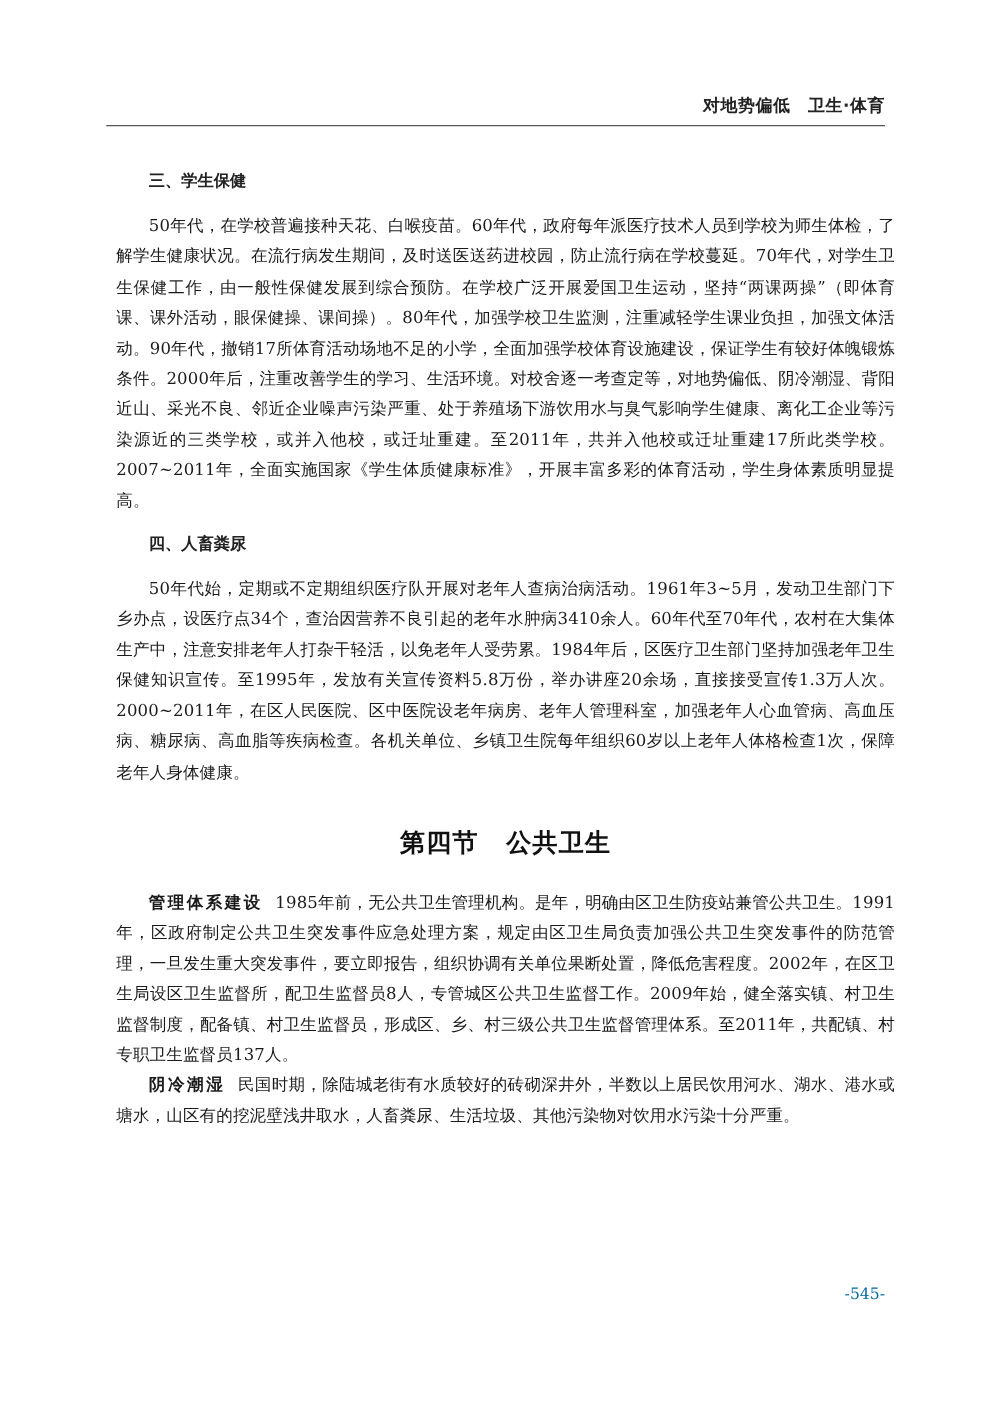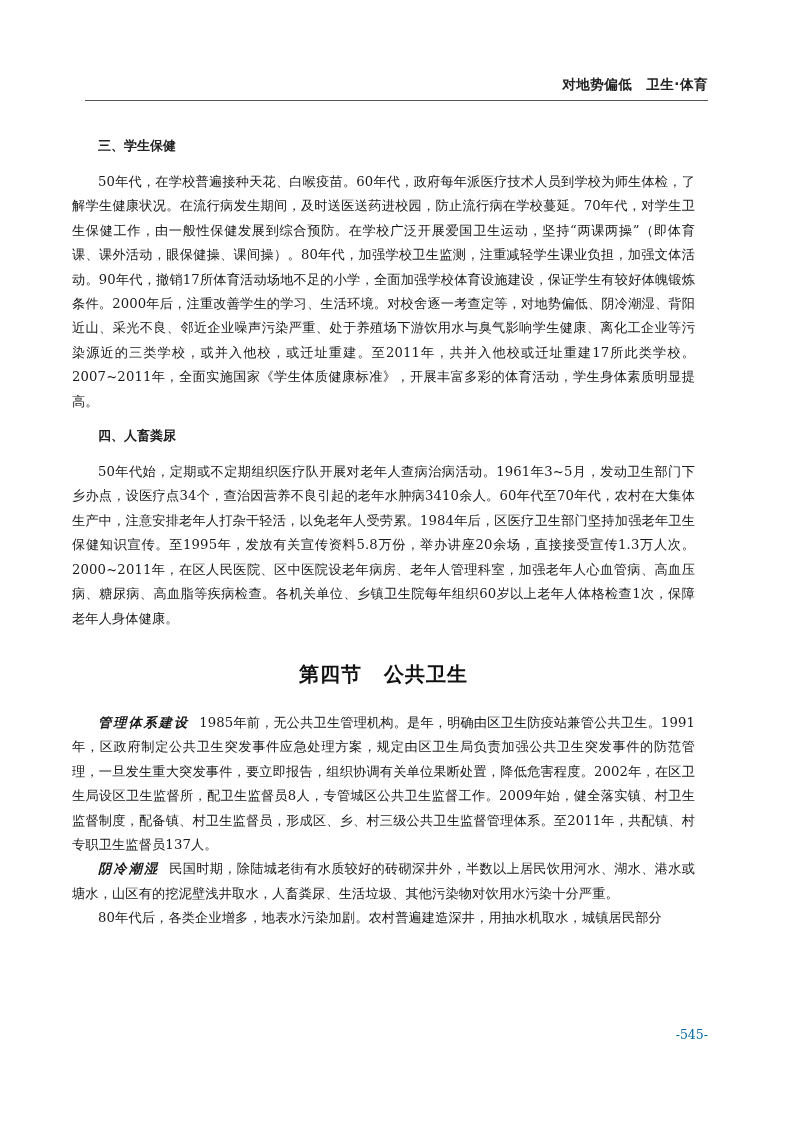--- a/index.html
+++ b/index.html
@@ -2,30 +2,30 @@
 <html><head>
 <meta charset="utf-8">
 <style>
   html, body { margin: 0; padding: 0; background: #ffffff; }
   body { width: 793px; height: 1122px; position: relative; overflow: hidden;
          font-family: "DejaVu Serif", "Liberation Serif", serif; color: #1a1a1a; }
   .header { position: absolute; left: 85px; top: 76px; width: 623px; height: 24px;
             border-bottom: 1.3px solid #555; }
   .header-text { position: absolute; right: 0; top: 0; font-family: "DejaVu Sans", "Liberation Sans", sans-serif;
                  font-size: 13.5px; font-weight: bold; letter-spacing: 0.5px; color: #222; }
-  .content { position: absolute; left: 72px; top: 136px; width: 623px; }
+  .content { position: absolute; left: 93px; top: 136px; width: 623px; }
   .sec-head { font-family: "DejaVu Sans", "Liberation Sans", sans-serif; font-size: 13px; font-weight: bold;
               padding-left: 26px; margin: 0; height: 20px; line-height: 20px; color: #222; }
   p { margin: 0; font-size: 13.2px; line-height: 24.4px; text-align: justify; text-indent: 26px; letter-spacing: 0.15px; }
   .gap-after-head { height: 14px; }
   .gap-before-head { height: 12px; }
   .section-title { text-align: center; font-family: "DejaVu Sans", "Liberation Sans", sans-serif; font-size: 20px;
                    letter-spacing: 1px; margin: 0; height: 30px; line-height: 30px; color: #111; }
   .section-title .sp { display: inline-block; width: 22px; }
-  .run-in { font-family: "DejaVu Serif", "Liberation Serif", serif; font-weight: bold; font-style: italic; letter-spacing: 2px; margin-right: 10px; }
+  .run-in { font-family: "DejaVu Serif", "Liberation Serif", serif; font-weight: bold; letter-spacing: 2px; margin-right: 10px; }
   .page-num { position: absolute; right: 85px; top: 1027px; font-size: 12.5px; color: #0369a1; }
 </style>
 </head>
 <body>
 
 <div class="header">
   <span class="header-text">对地势偏低　卫生·体育</span>
 </div>
 
 <div class="content">
@@ -39,16 +39,15 @@
   <p>50年代始，定期或不定期组织医疗队开展对老年人查病治病活动。1961年3~5月，发动卫生部门下乡办点，设医疗点34个，查治因营养不良引起的老年水肿病3410余人。60年代至70年代，农村在大集体生产中，注意安排老年人打杂干轻活，以免老年人受劳累。1984年后，区医疗卫生部门坚持加强老年卫生保健知识宣传。至1995年，发放有关宣传资料5.8万份，举办讲座20余场，直接接受宣传1.3万人次。2000~2011年，在区人民医院、区中医院设老年病房、老年人管理科室，加强老年人心血管病、高血压病、糖尿病、高血脂等疾病检查。各机关单位、乡镇卫生院每年组织60岁以上老年人体格检查1次，保障老年人身体健康。</p>
 
   <div style="height:28px"></div>
   <h2 class="section-title">
     <span>第四节</span><span class="sp"></span><span>公共卫生</span>
   </h2>
   <div style="height:22px"></div>
 
   <p><span class="run-in">管理体系建设</span><span>1985年前，无公共卫生管理机构。是年，明确由区卫生防疫站兼管公共卫生。1991年，区政府制定公共卫生突发事件应急处理方案，规定由区卫生局负责加强公共卫生突发事件的防范管理，一旦发生重大突发事件，要立即报告，组织协调有关单位果断处置，降低危害程度。2002年，在区卫生局设区卫生监督所，配卫生监督员8人，专管城区公共卫生监督工作。2009年始，健全落实镇、村卫生监督制度，配备镇、村卫生监督员，形成区、乡、村三级公共卫生监督管理体系。至2011年，共配镇、村专职卫生监督员137人。</span></p>
   <p><span class="run-in">阴冷潮湿</span><span>民国时期，除陆城老街有水质较好的砖砌深井外，半数以上居民饮用河水、湖水、港水或塘水，山区有的挖泥壁浅井取水，人畜粪尿、生活垃圾、其他污染物对饮用水污染十分严重。</span></p>
-  <p>80年代后，各类企业增多，地表水污染加剧。农村普遍建造深井，用抽水机取水，城镇居民部分</p>
 </div>
 
 <div class="page-num">-545-</div>
 
 </body></html>

